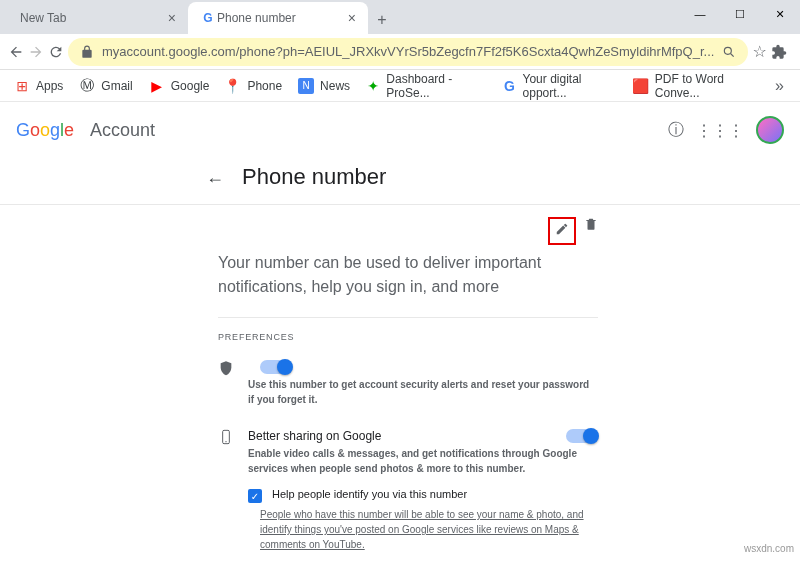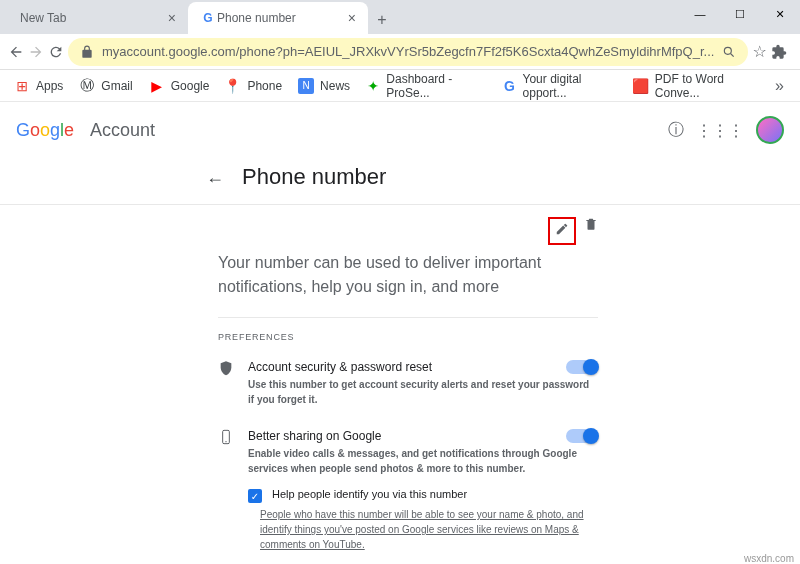--- a/index.html
+++ b/index.html
@@ -65,21 +65,21 @@
 .toggle.on { background: #aecbfa; }
 .toggle-knob { position: absolute; width: 16px; height: 16px; border-radius: 50%; top: -1px; box-shadow: 0 1px 2px rgba(0,0,0,0.3); }
 .toggle.on .toggle-knob { background: #1a73e8; right: -1px; }
 
 .sub-item { margin-top: 12px; padding-left: 0; }
 .checkbox-row { display: flex; gap: 10px; }
 .checkbox { width: 14px; height: 14px; background: #1a73e8; border-radius: 2px; display: flex; align-items: center; justify-content: center; color: #fff; font-size: 10px; flex-shrink: 0; margin-top: 1px; }
 .sub-title { font-size: 11px; color: #202124; }
 .sub-desc { font-size: 10px; color: #5f6368; line-height: 1.5; margin-top: 4px; margin-left: 12px; text-decoration: underline; }
 
-.watermark { position: absolute; bottom: 0; right: 6px; font-size: 10px; color: #999; }
+.watermark { position: absolute; bottom: 10px; right: 6px; font-size: 10px; color: #999; }
 
 
 .fav-g { font-weight: bold; font-size: 12px; display:inline-flex;width:16px;height:16px;align-items:center;justify-content:center; }
 </style>
 </head>
 <body>
 
 <div class="window-controls">
   <span>—</span>
   <span>☐</span>
@@ -216,21 +216,20 @@
   <div class="section-label">PREFERENCES</div>
 
   <div class="pref-item">
     <div class="pref-icon">
       <svg width="16" height="16" viewBox="0 0 24 24">
             <path fill="#5f6368" d="M12 2L4 5v6c0 5.5 3.8 10.7 8 12 4.2-1.3 8-6.5 8-12V5l-8-3z"></path>
           </svg>
     </div>
     <div class="pref-body">
       <div class="pref-head">
-        <span class="pref-title">Account security &amp; password reset</span>
         <div class="toggle on">
               <div class="toggle-knob"></div>
             </div>
       </div>
       <p class="pref-desc">Use this number to get account security alerts and reset your password if you forget it.</p>
     </div>
   </div>
 
   <div class="pref-item">
     <div class="pref-icon">

